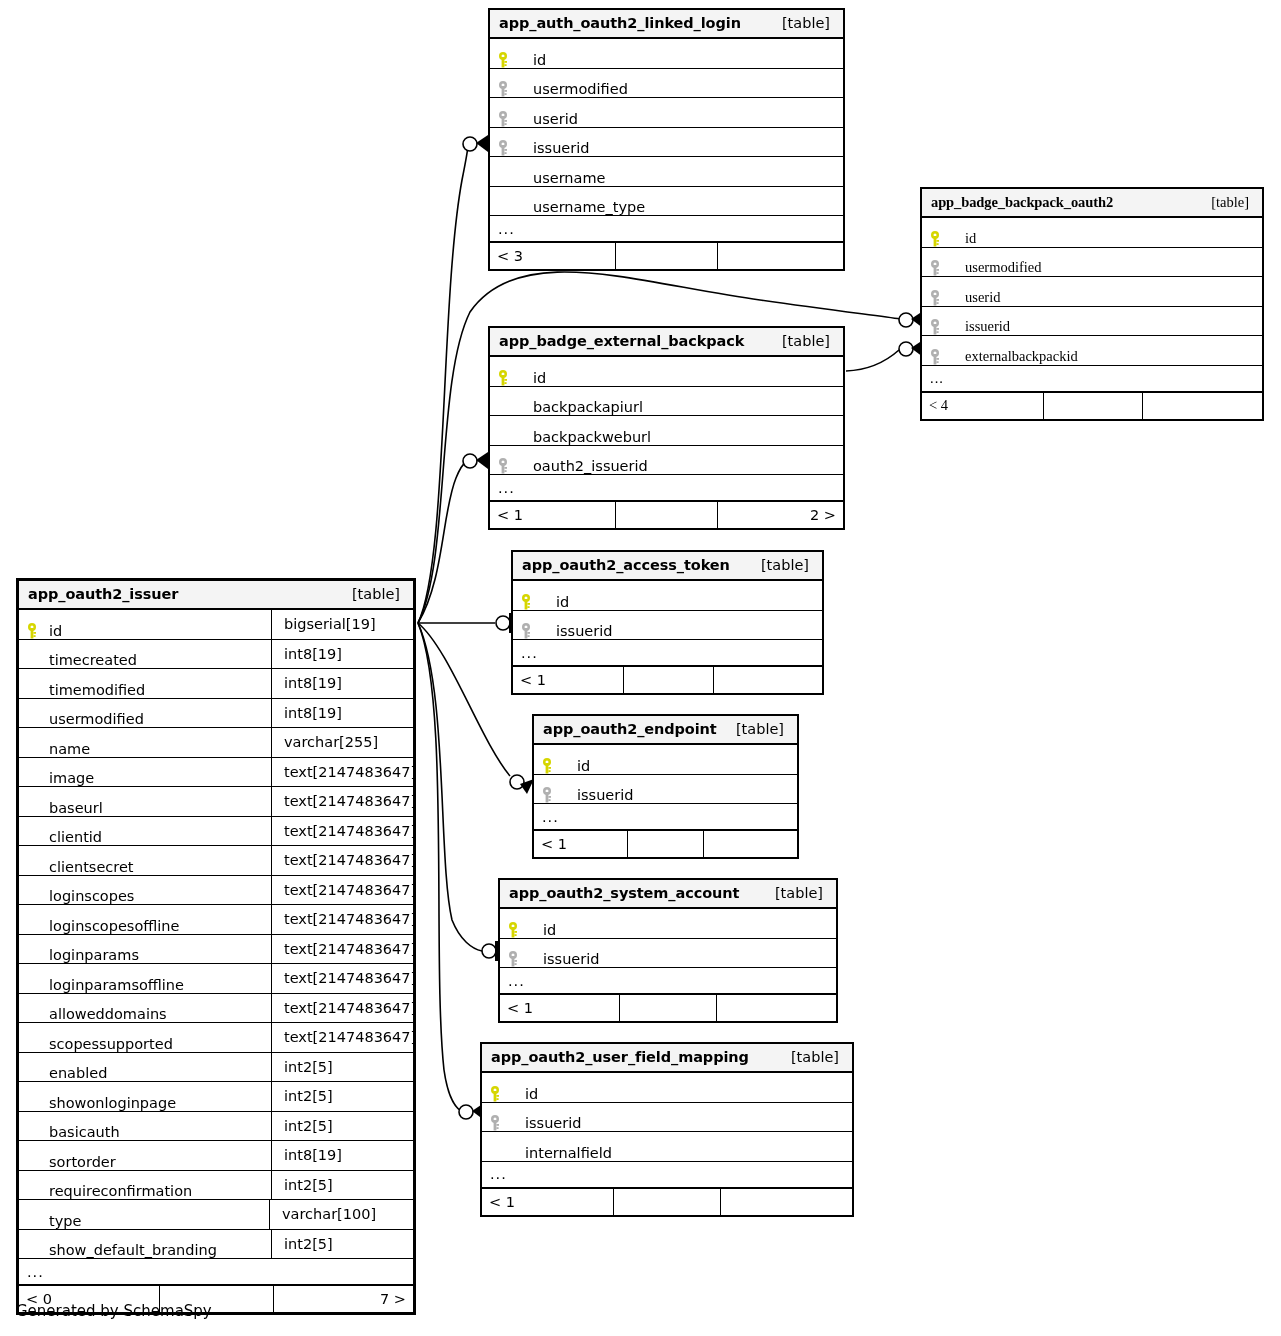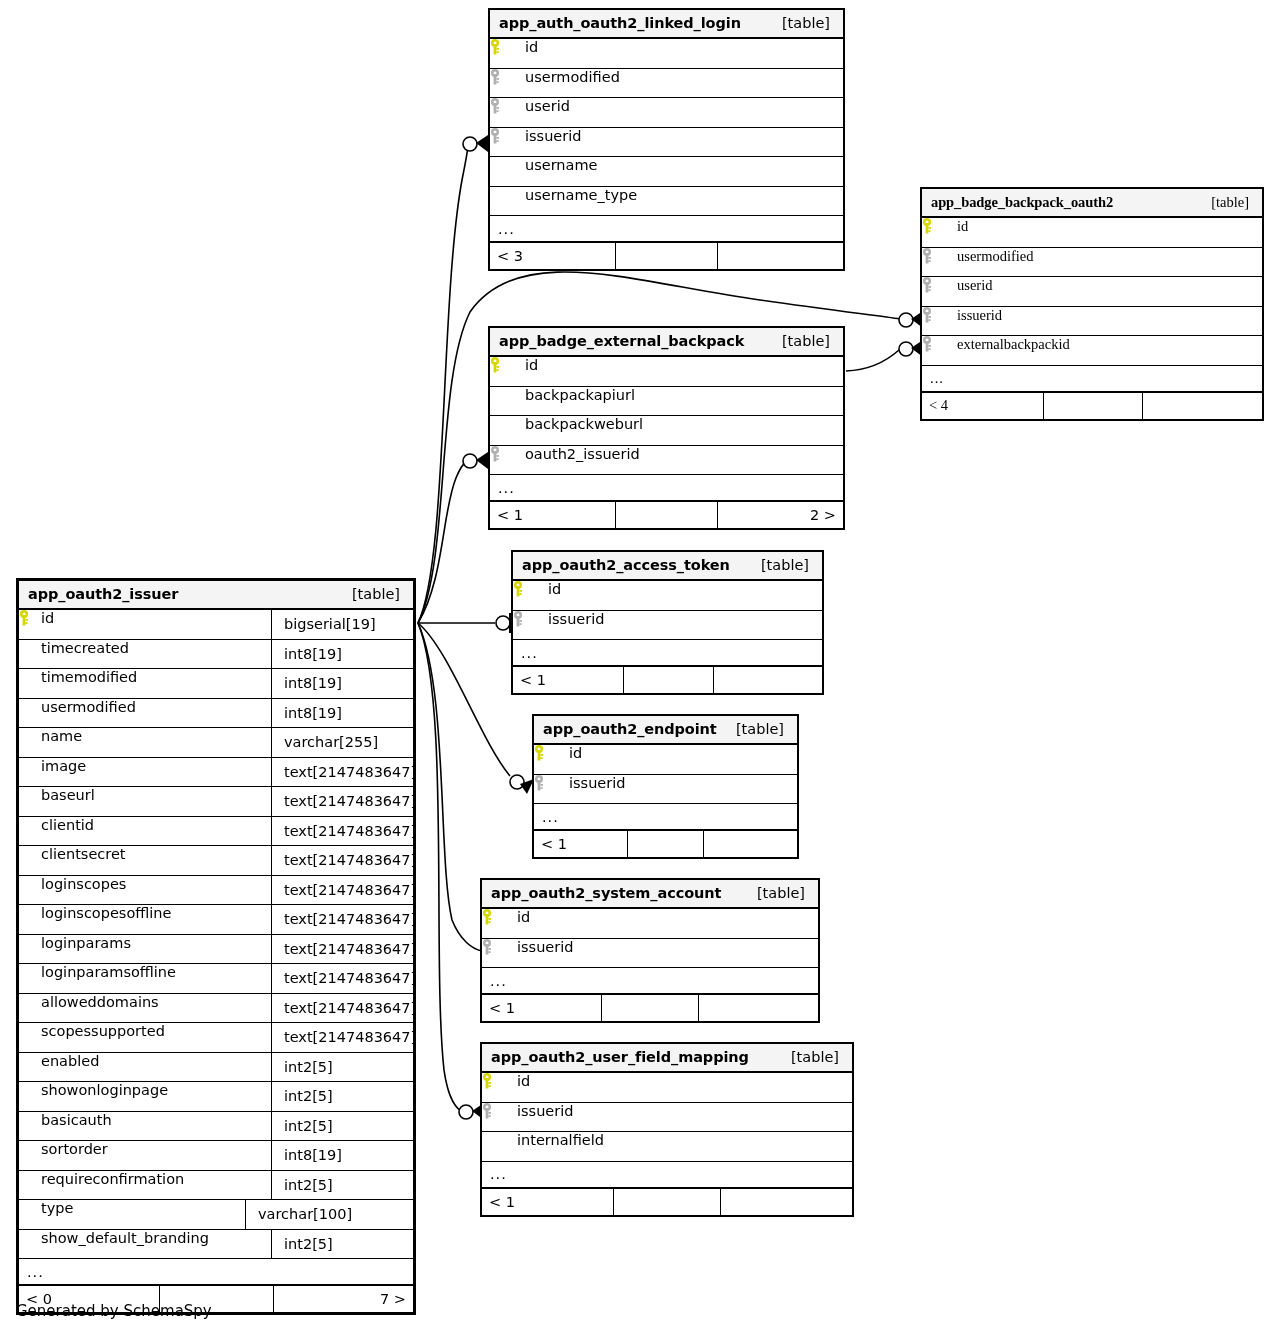--- a/index.html
+++ b/index.html
@@ -69,21 +69,22 @@
     align-items: stretch;
     border-bottom: 1.5px solid #000000;
     box-sizing: border-box;
     height: 29.5px;
   }
   .tbl-row:last-child { border-bottom: none; }
 
   .col-name {
     flex: 1 1 auto;
     display: flex;
-    align-items: flex-start;
+    align-items: flex-end;
+    padding-left: 8px;
     box-sizing: border-box;
     white-space: nowrap;
     overflow: hidden;
   }
   .col-type {
     flex: 0 0 auto;
     display: flex;
     align-items: center;
     padding-left: 12px;
     box-sizing: border-box;
@@ -565,21 +566,21 @@
             <span class="keycell spacer"></span>
             <span class="fld">requireconfirmation</span>
           </div>
           <div class="col-type" style="width: 142px;">int2[5]</div>
         </div>
         <div class="tbl-row indent-2">
           <div class="col-name">
             <span class="keycell spacer"></span>
             <span class="fld">type</span>
           </div>
-          <div class="col-type" style="width: 168px;">varchar[100]</div>
+          <div class="col-type" style="width: 144px;">varchar[100]</div>
         </div>
         <div class="tbl-row indent-2">
           <div class="col-name">
             <span class="keycell spacer"></span>
             <span class="fld">show_default_branding</span>
           </div>
           <div class="col-type" style="width: 142px;">int2[5]</div>
         </div>
         <div class="tbl-ellipsis">...</div>
         <div class="tbl-footer">
@@ -661,21 +662,21 @@
             <span class="fld">issuerid</span>
           </div>
         </div>
         <div class="tbl-ellipsis">...</div>
         <div class="tbl-footer">
           <div class="foot-cell foot-left" style="width: 93px;">&lt; 1</div>
           <div class="foot-cell foot-left" style="width: 76px;"></div>
           <div class="foot-cell foot-right" style="width: 94px;"></div>
         </div>
       </div>
-      <div class="table-box" style="left: 480px; top: 878px; width: 340px;">
+      <div class="table-box" style="left: 498px; top: 878px; width: 340px;">
         <div class="tbl-header">
           <span class="tbl-title">app_oauth2_system_account</span>
           <span class="tbl-kind">[table]</span>
         </div>
         <div class="tbl-row indent-1">
           <div class="col-name">
             <span class="keycell">
               <svg class="key-ico" width="13" height="16" viewBox="0 0 13 16">
                 <circle cx="5" cy="4" r="4" fill="#d6d600"></circle>
                 <circle cx="5" cy="4" r="1.5" fill="#ffffff"></circle>

